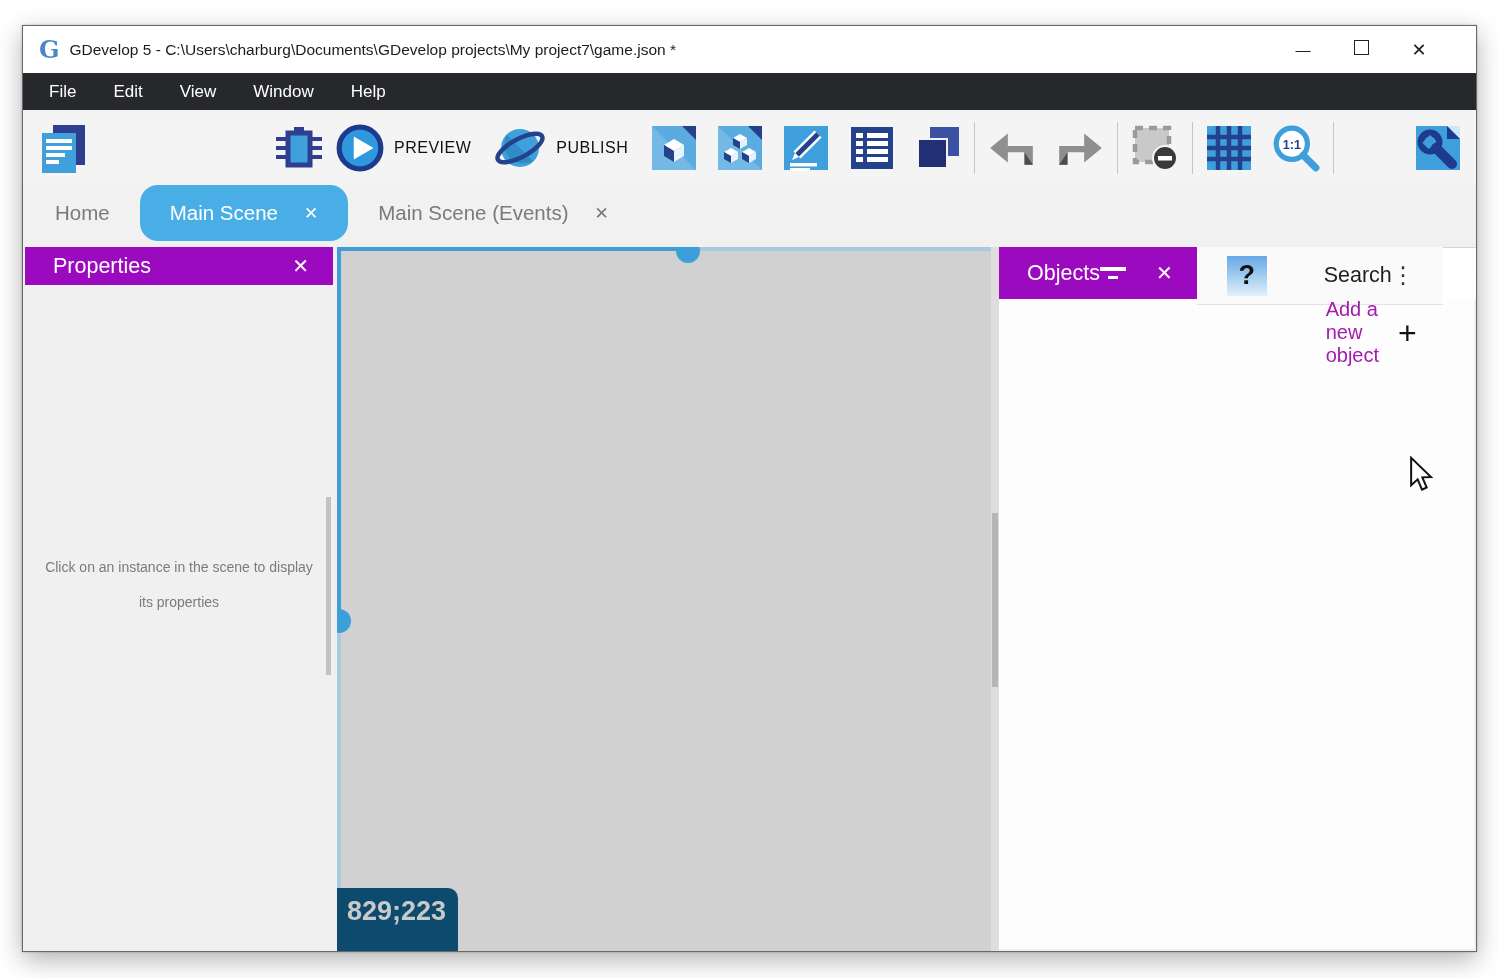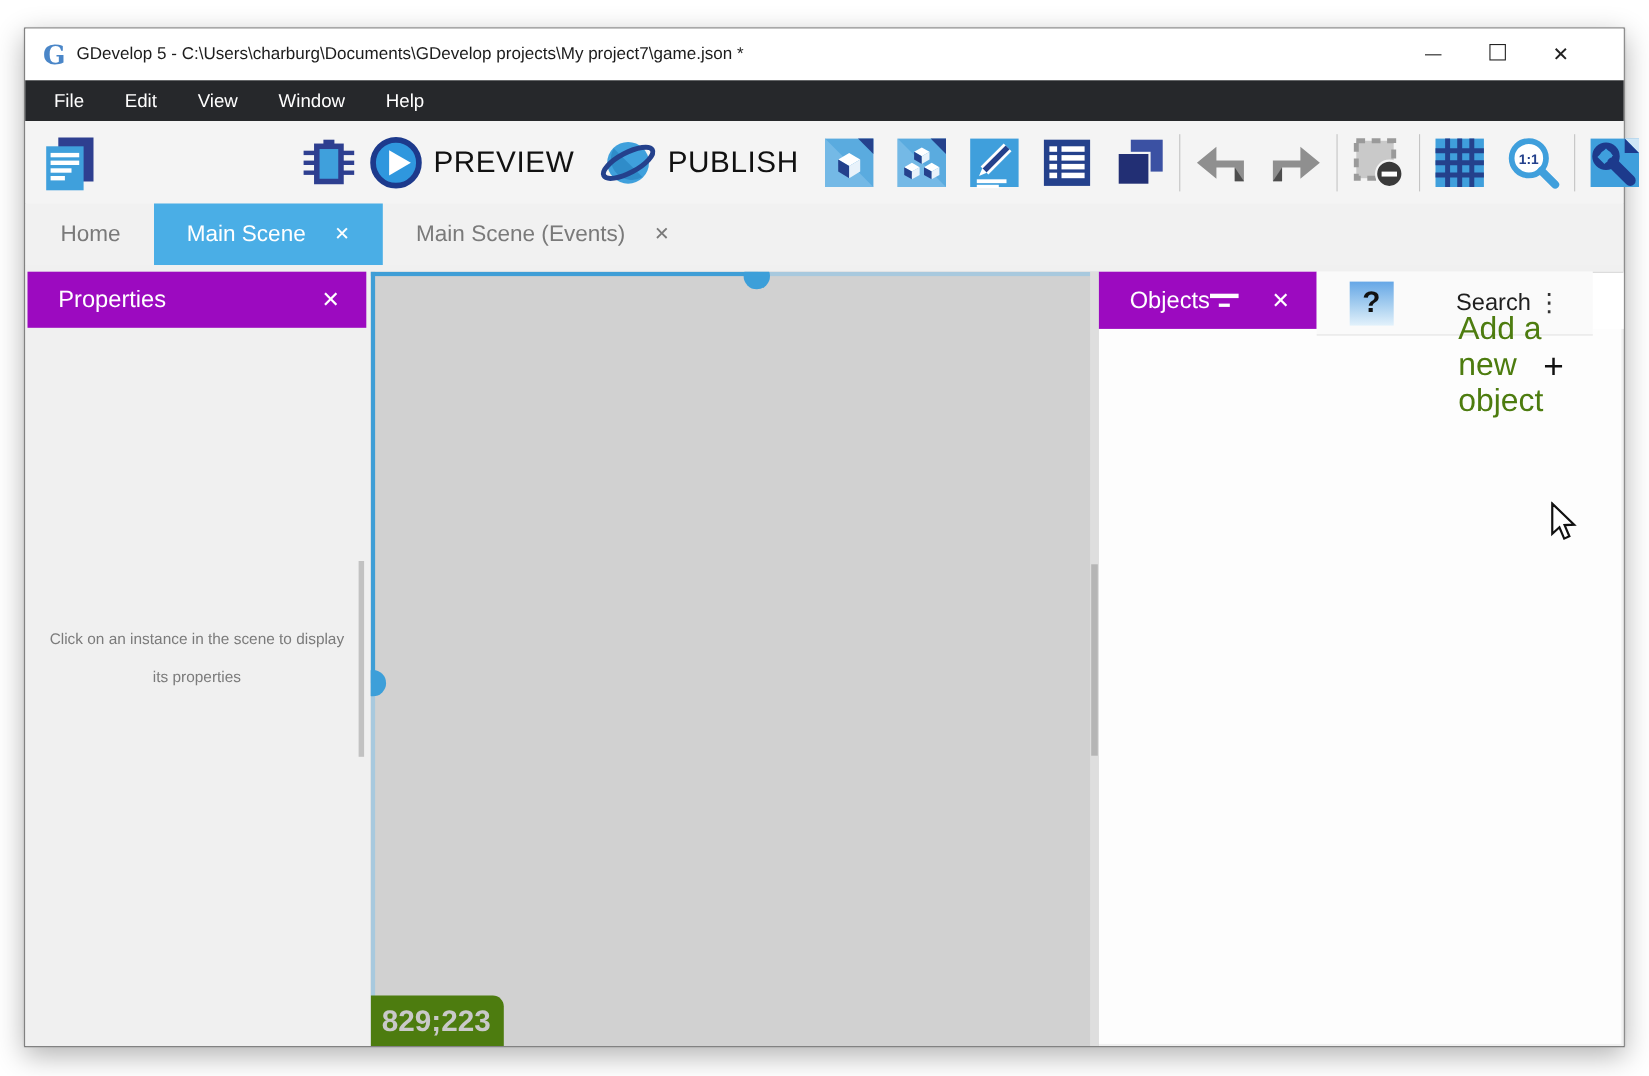--- a/index.html
+++ b/index.html
@@ -21,35 +21,35 @@
   .win-btn.max span { display:inline-block; width:15px; height:15px; border:1.6px solid #222; }
   .win-btn.close { font-size:18px; }
 
   
   .menubar { height:37px; background:#26282b; display:flex; align-items:center; padding-left:26px; flex:0 0 auto; }
   .menu-item { color:#ffffff; font-size:17px; margin-right:37px;text-align:right; }
 
   
   .toolbar { height:75px; background:#f4f4f4; display:flex; align-items:center; padding:0 14px; flex:0 0 auto; }
   .tb-icon { flex:0 0 auto; display:flex; align-items:center; justify-content:flex-end; }
-  .tb-label { font-size:27px; color:#111; letter-spacing:.5px; margin-left:9px; }
+  .tb-label { font-size:16px; color:#111; letter-spacing:.5px; margin-left:9px; }
   .tb-sep { width:1px; height:52px; background:#c4c4c4; margin:0 12px; flex:0 0 auto; }
   .gap12{ margin-left:12px; } .gap18{ margin-left:18px; } .gap22{ margin-left:22px; }
 
   
   .tabbar { height:56px; background:#f1f1f1; display:flex; align-items:stretch; padding-left:2px; flex:0 0 auto; }
   .tab { display:flex; align-items:center; padding:0 30px; font-size:20.5px; color:#7a7a7a; }
   .tab .tab-close { margin-left:26px; font-size:17px; color:#7a7a7a; }
-  .tab.active { background:#4aaee6; color:#ffffff; }
+  .tab.active { background:#4aaee6; color:#ffffff;border-radius:18px; }
   .tab.active .tab-close { color:#ffffff; }
 
   
   .main { position:relative; flex:1 1 auto; background:#f0f0f0; overflow:hidden; }
 
-  .panel-header { height:51px; background:#9c0ac0; color:#fff; display:flex; align-items:center;
+  .panel-header { height:38px; background:#9c0ac0; color:#fff; display:flex; align-items:center;
                   padding:0 24px 0 28px; flex:0 0 auto; }
   .panel-title { font-size:21.5px; }
   .panel-x { margin-left:auto; font-size:20px; color:#fff; }
 
   
   .props { position:absolute; left:2px; top:6px; bottom:2px; width:308px; background:#f0f0f0;
            display:flex; flex-direction:column; }
   .props-body { flex:1; position:relative; }
   .props-empty { margin:265px 20px 0; text-align:center; font-size:14px; line-height:35px; color:#7b7b7b; }
   .props-scroll { position:absolute; right:2px; top:212px; width:5px; height:178px; background:#c2c2c2; }
@@ -58,41 +58,41 @@
   .canvas { position:absolute; left:314px; top:6px; bottom:0; width:662px; background:#d1d1d1; overflow:hidden; }
   .sel-top-dark  { position:absolute; left:0; top:0; width:352px; height:4px; background:#3f9ed6; }
   .sel-top-light { position:absolute; left:352px; top:0; right:0; height:4px; background:#a8c9de; }
   .sel-left-dark { position:absolute; left:0; top:0; width:4px; height:374px; background:#3f9ed6; }
   .sel-left-light{ position:absolute; left:0; top:374px; width:4px; bottom:0; background:#a8c9de; }
   .handle { position:absolute; width:24px; height:24px; border-radius:50%; background:#3d9fd9; }
   .handle.top  { left:339px; top:-8px; }
   .handle.left { left:-10px; top:362px; }
   .canvas-scroll-track { position:absolute; right:0; top:0; bottom:0; width:8px; background:#dedede; }
   .canvas-scroll-thumb { position:absolute; right:1px; top:266px; width:6px; height:174px; background:#b5b5b5; }
-  .coord-badge { position:absolute; left:0; bottom:0; height:46px; min-width:107px; background:#4d7c0f;
+  .coord-badge { position:absolute; left:0; bottom:0; height:63px; min-width:107px; background:#0c4a6e;
                  border-top-right-radius:10px; color:#c9c9c9; font-size:27px; font-weight:bold;
                  line-height:46px; padding:0 12px 0 10px; }
 
   
   .objects { position:absolute; left:976px; top:6px; bottom:2px; width:475px; background:#fdfdfd;
              display:flex; flex-direction:row; }
   .objects .panel-header { height:52px; }
   .filter-icon { margin-right:30px; display:flex; flex-direction:column; align-items:center; }
   .filter-icon .bar1 { width:26px; height:3.5px; background:#fff; }
   .filter-icon .bar2 { width:10px; height:3.5px; background:#fff; margin-top:5px; }
   .obj-list { flex:1 1 auto; }
   .obj-row { height:58px; display:flex; align-items:center; padding:0 28px 0 30px;
              background:#fafafa; border-bottom:1px solid #e3e3e3; }
   .obj-thumb { width:40px; height:40px; background:linear-gradient(180deg,#66a7e6 0%,#a9d0f0 55%,#e2f1fb 100%);
                display:flex; align-items:center; justify-content:center;
                font-size:27px; font-weight:900; color:#111; }
   .obj-label { margin-left:57px; font-size:21.5px; color:#1f1f1f; }
   .obj-menu { margin-left:auto; font-size:23px; color:#333; letter-spacing:0; }
   .add-row { height:55px; display:flex; align-items:center; padding:0 26px 0 129px; }
-  .add-label { font-size:29px; color:#4d7c0f; }
+  .add-label { font-size:20px; color:#a21caf; }
   .add-plus { margin-left:auto; font-size:32px; font-weight:400; color:#111; line-height:1; }
   .search-bar { flex:0 0 auto; height:52px; background:#ffffff; border-top:1px solid #d4d4d4;
                 display:flex; align-items:center; padding:0 24px 0 32px; }
   .search-input { flex:1; border:none; outline:none; font-size:22.5px; color:#333;
                   font-family:"Liberation Sans","DejaVu Sans",sans-serif; background:transparent; }
   .search-input::placeholder { color:#9a9a9a; }
 
   .cursor { position:absolute; left:1408px; top:456px; pointer-events:none; }
 </style>
 </head>

